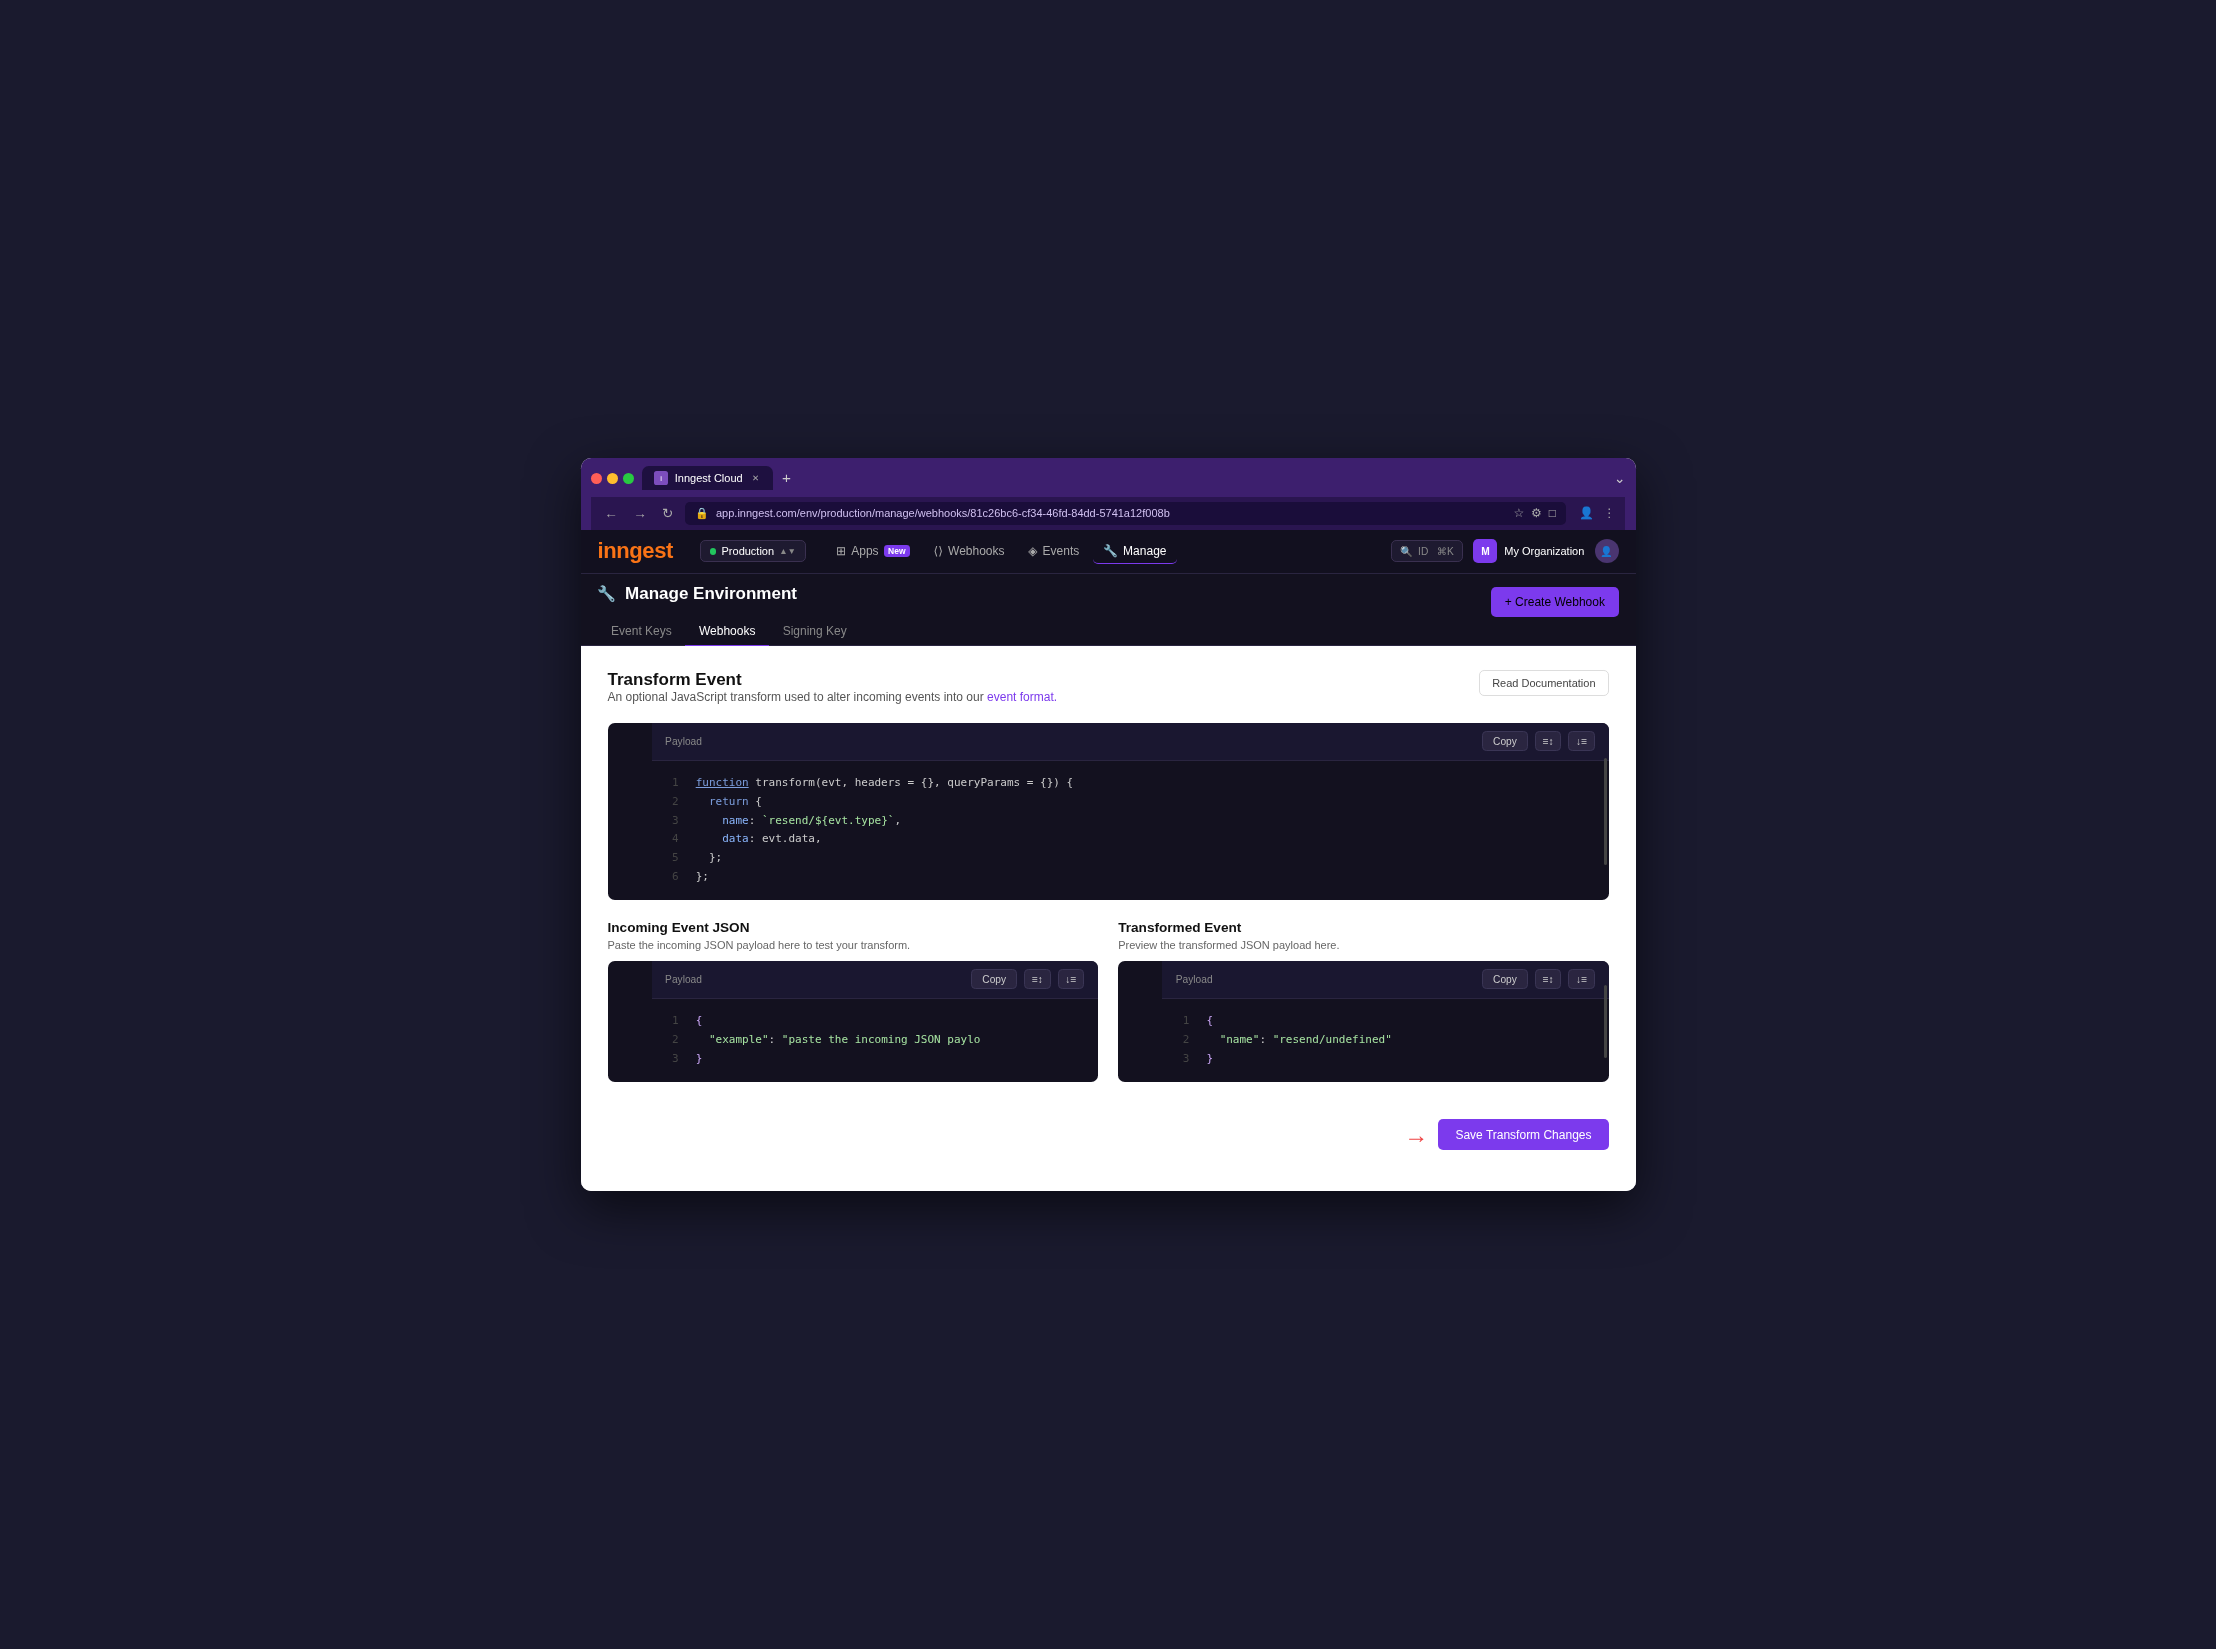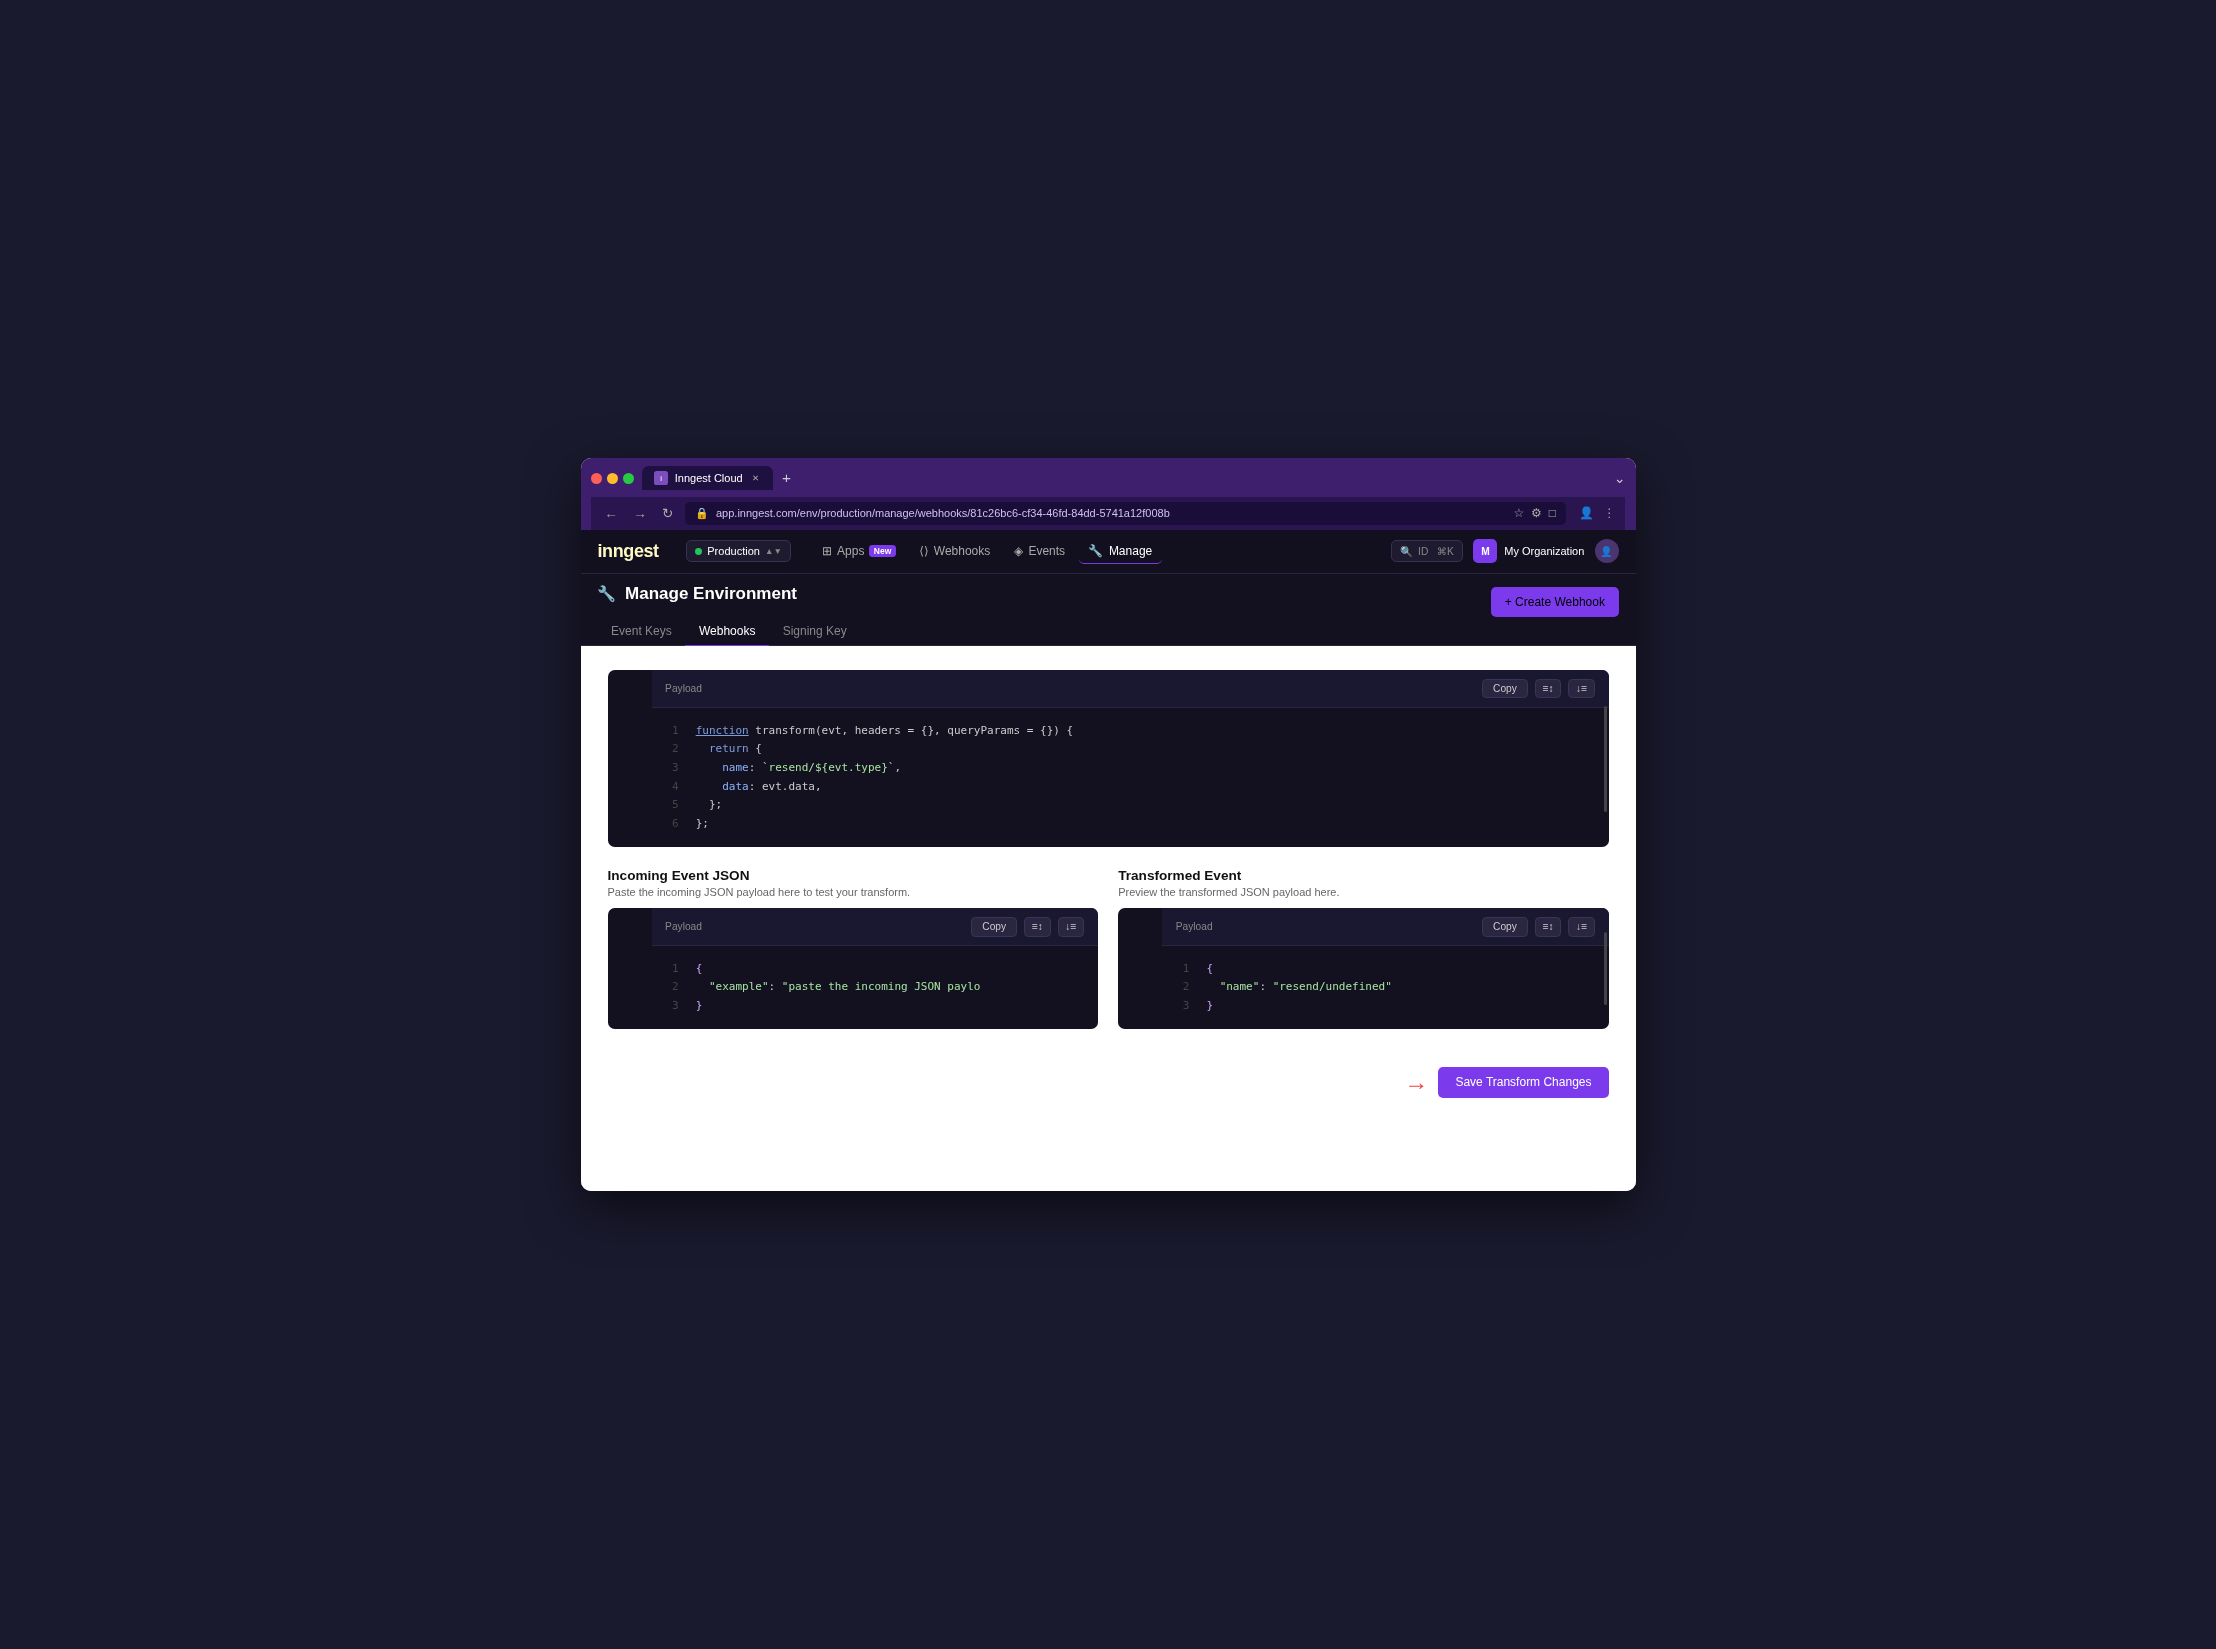--- a/index.html
+++ b/index.html
@@ -136,22 +136,22 @@
     .top-nav {
       background: #12101f;
       border-bottom: 0.9px solid #2a2540;
       padding: 0 17px;
       display: flex;
       align-items: center;
       height: 44px;
       gap: 20.4px;
     }
     .inngest-logo {
-      color: #fef9c3;
-      font-size: 18px;
+      color: #f97316;
+      font-size: 22px;
       font-weight: 700;
       letter-spacing: -0.4px;
       margin-right: 6.8px;
     }
     .env-selector {
       display: flex;
       align-items: center;
       gap: 5.1px;
       background: #1e1a30;
       border: 0.9px solid #3a3050;
@@ -598,20 +598,30 @@
         </div>
       </div>
       <button class="create-webhook-btn">+ Create Webhook</button>
     </div>
 
     <div class="main-content">
 
 
       <div class="content-panel">
 
+        <div class="section-header">
+          <div>
+            <div class="section-title">Transform Event</div>
+            <div class="section-desc">
+              <span>An optional JavaScript transform used to alter incoming events into our </span>
+              <a class="event-format-link">event format.</a>
+            </div>
+          </div>
+          <button class="read-docs-btn">Read Documentation</button>
+        </div>
 
         <div class="code-editor code-editor-wrapper">
           <div class="code-editor-header">
             <span class="code-editor-label">Payload</span>
             <div class="code-editor-actions">
               <button class="copy-btn">Copy</button>
               <button class="editor-icon-btn">≡↕</button>
               <button class="editor-icon-btn">↓≡</button>
             </div>
           </div>

